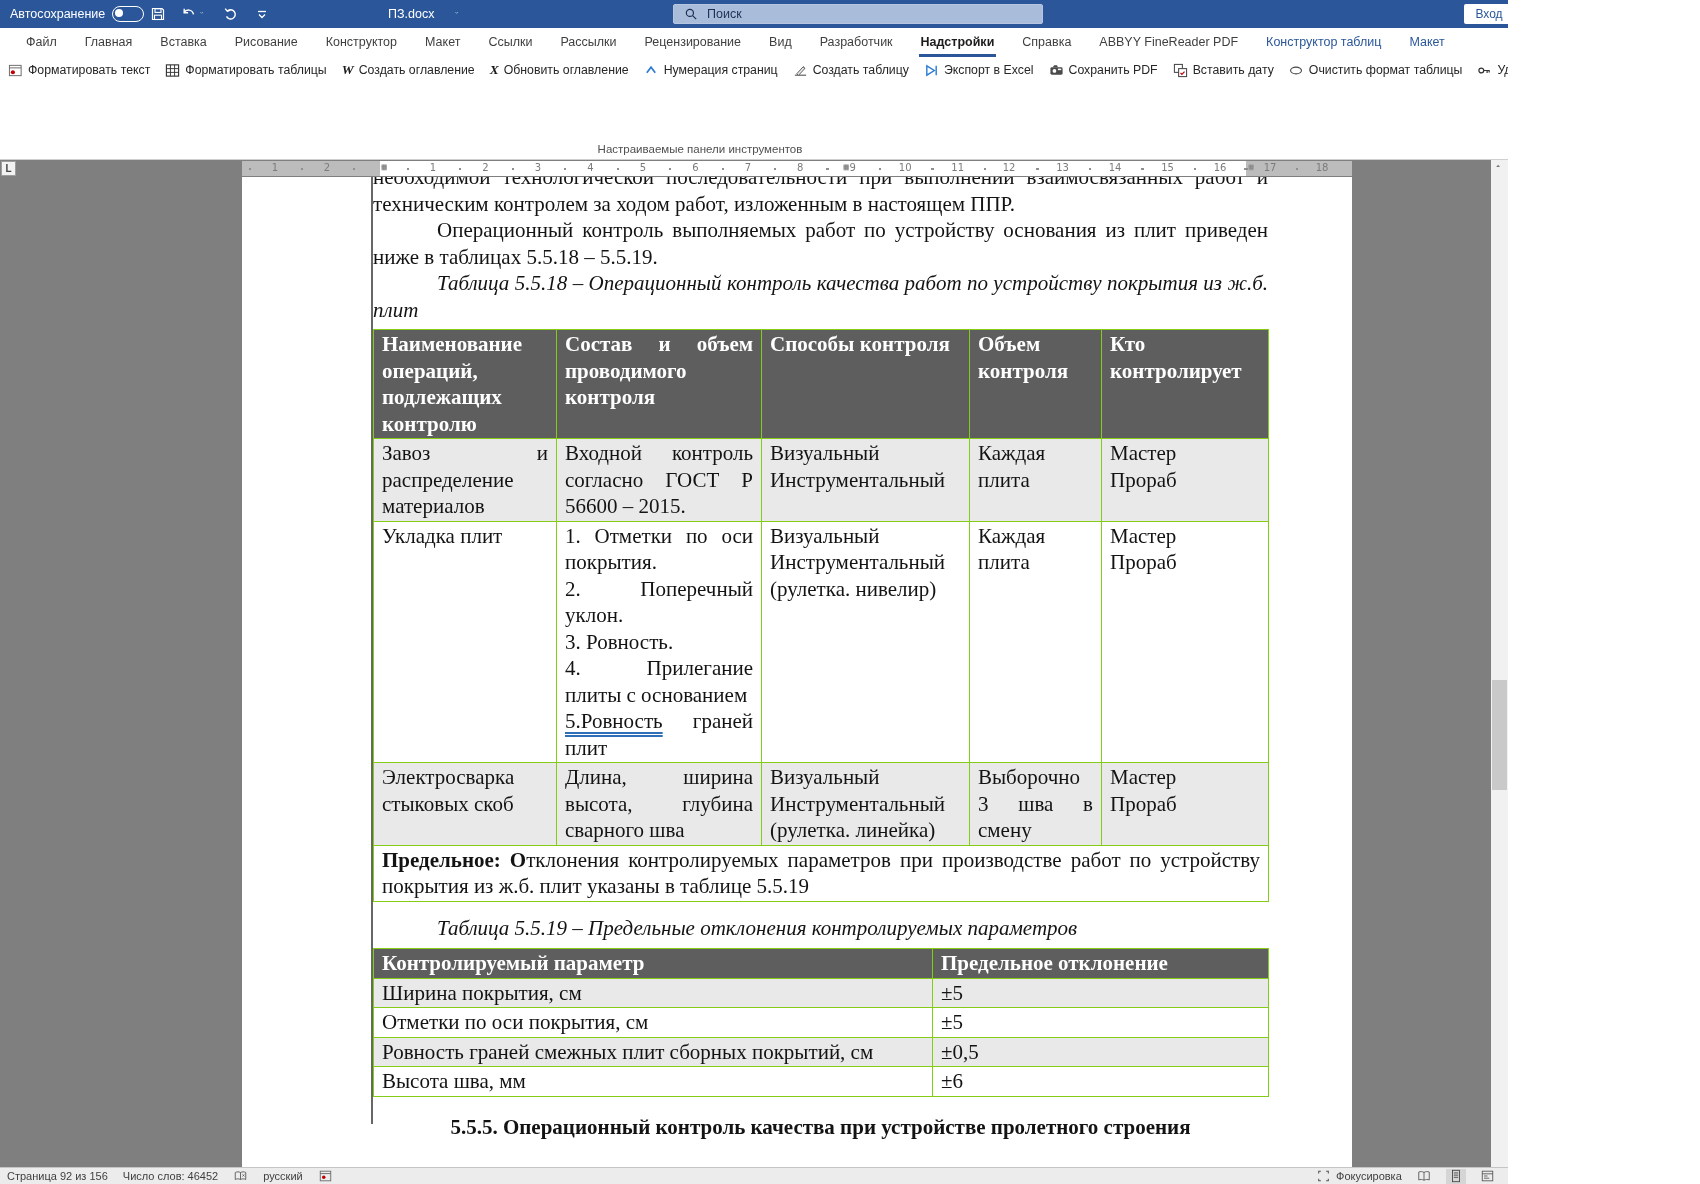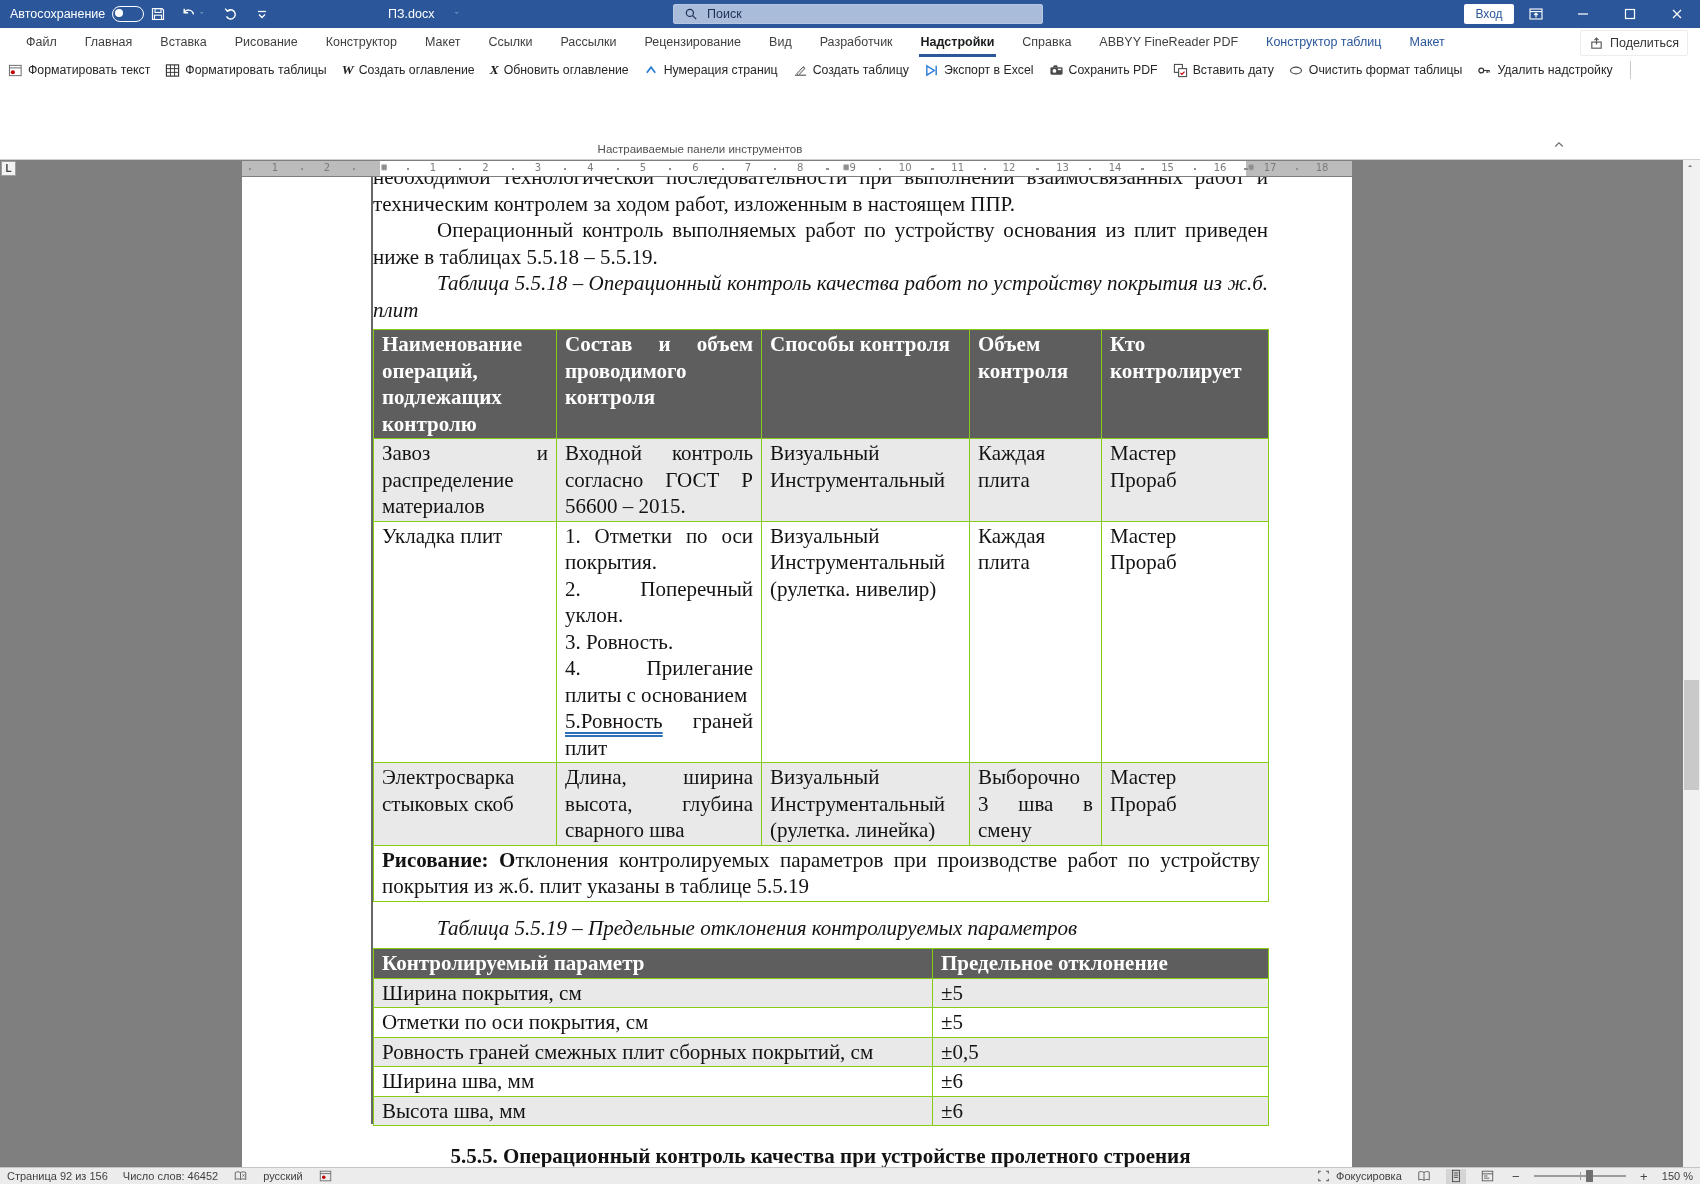--- a/index.html
+++ b/index.html
@@ -1,16 +1,16 @@
 <!DOCTYPE html>
 <html lang="ru"><head>
 <meta charset="utf-8">
 <style>
   html,body{margin:0;padding:0}
-  #screen{position:relative;width:1700px;height:1184px;background:#7f7f7f;overflow:hidden;
+  #screen{position:relative;width:1508px;height:1184px;background:#7f7f7f;overflow:hidden;
           font-family:"Liberation Sans","DejaVu Sans",sans-serif;-webkit-font-smoothing:antialiased}
   
   #titlebar{position:absolute;left:0;top:0;width:1700px;height:28px;background:#2b579a;color:#fff}
   .tb-item{position:absolute;top:0;height:28px;display:flex;align-items:center;gap:7px;font-size:12.5px;color:#fff}
   #autosave{left:10px}
   #autosave .toggle{width:30px;height:14px;border:1px solid #fff;border-radius:8px;position:relative}
   #autosave .knob{position:absolute;left:2px;top:2px;width:8px;height:8px;border-radius:50%;background:#fff}
   #qat{left:150px;gap:15px}
   #qat .qbtn{display:flex;align-items:center;gap:2px}
   #doctitle{left:388px;gap:20px}
@@ -476,21 +476,21 @@
                 <div class="cl">Инструментальный</div>
                 <div class="cl">(рулетка. линейка)</div>
               </td>
               <td>Выборочно 3 шва в смену</td>
               <td>
                 <div class="cl">Мастер</div>
                 <div class="cl">Прораб</div>
               </td>
             </tr>
             <tr class="note">
-              <td colspan="5"><b>Рисование: О</b>тклонения контролируемых параметров при производстве работ по устройству покрытия из ж.б. плит указаны в таблице 5.5.19</td>
+              <td colspan="5"><b>Предельное: О</b>тклонения контролируемых параметров при производстве работ по устройству покрытия из ж.б. плит указаны в таблице 5.5.19</td>
             </tr>
           </tbody>
       </table>
 
       <div class="caption indent" id="cap2">Таблица 5.5.19 – Предельные отклонения контролируемых параметров</div>
 
       <table class="doc" id="t2">
         <colgroup>
             <col style="width:559px">
             <col style="width:336px">
@@ -508,24 +508,20 @@
             </tr>
             <tr>
               <td style="text-align: left;">Отметки по оси покрытия, см</td>
               <td style="text-align: left;">±5</td>
             </tr>
             <tr>
               <td style="text-align: left;">Ровность граней смежных плит сборных покрытий, см</td>
               <td style="text-align: left;">±0,5</td>
             </tr>
             <tr>
-              <td style="text-align: left;">Ширина шва, мм</td>
-              <td style="text-align: left;">±6</td>
-            </tr>
-            <tr>
               <td style="text-align: left;">Высота шва, мм</td>
               <td style="text-align: left;">±6</td>
             </tr>
           </tbody>
       </table>
 
       <div id="secheading">5.5.5. Операционный контроль качества при устройстве пролетного строения</div>
     </div>
   </div>
 

